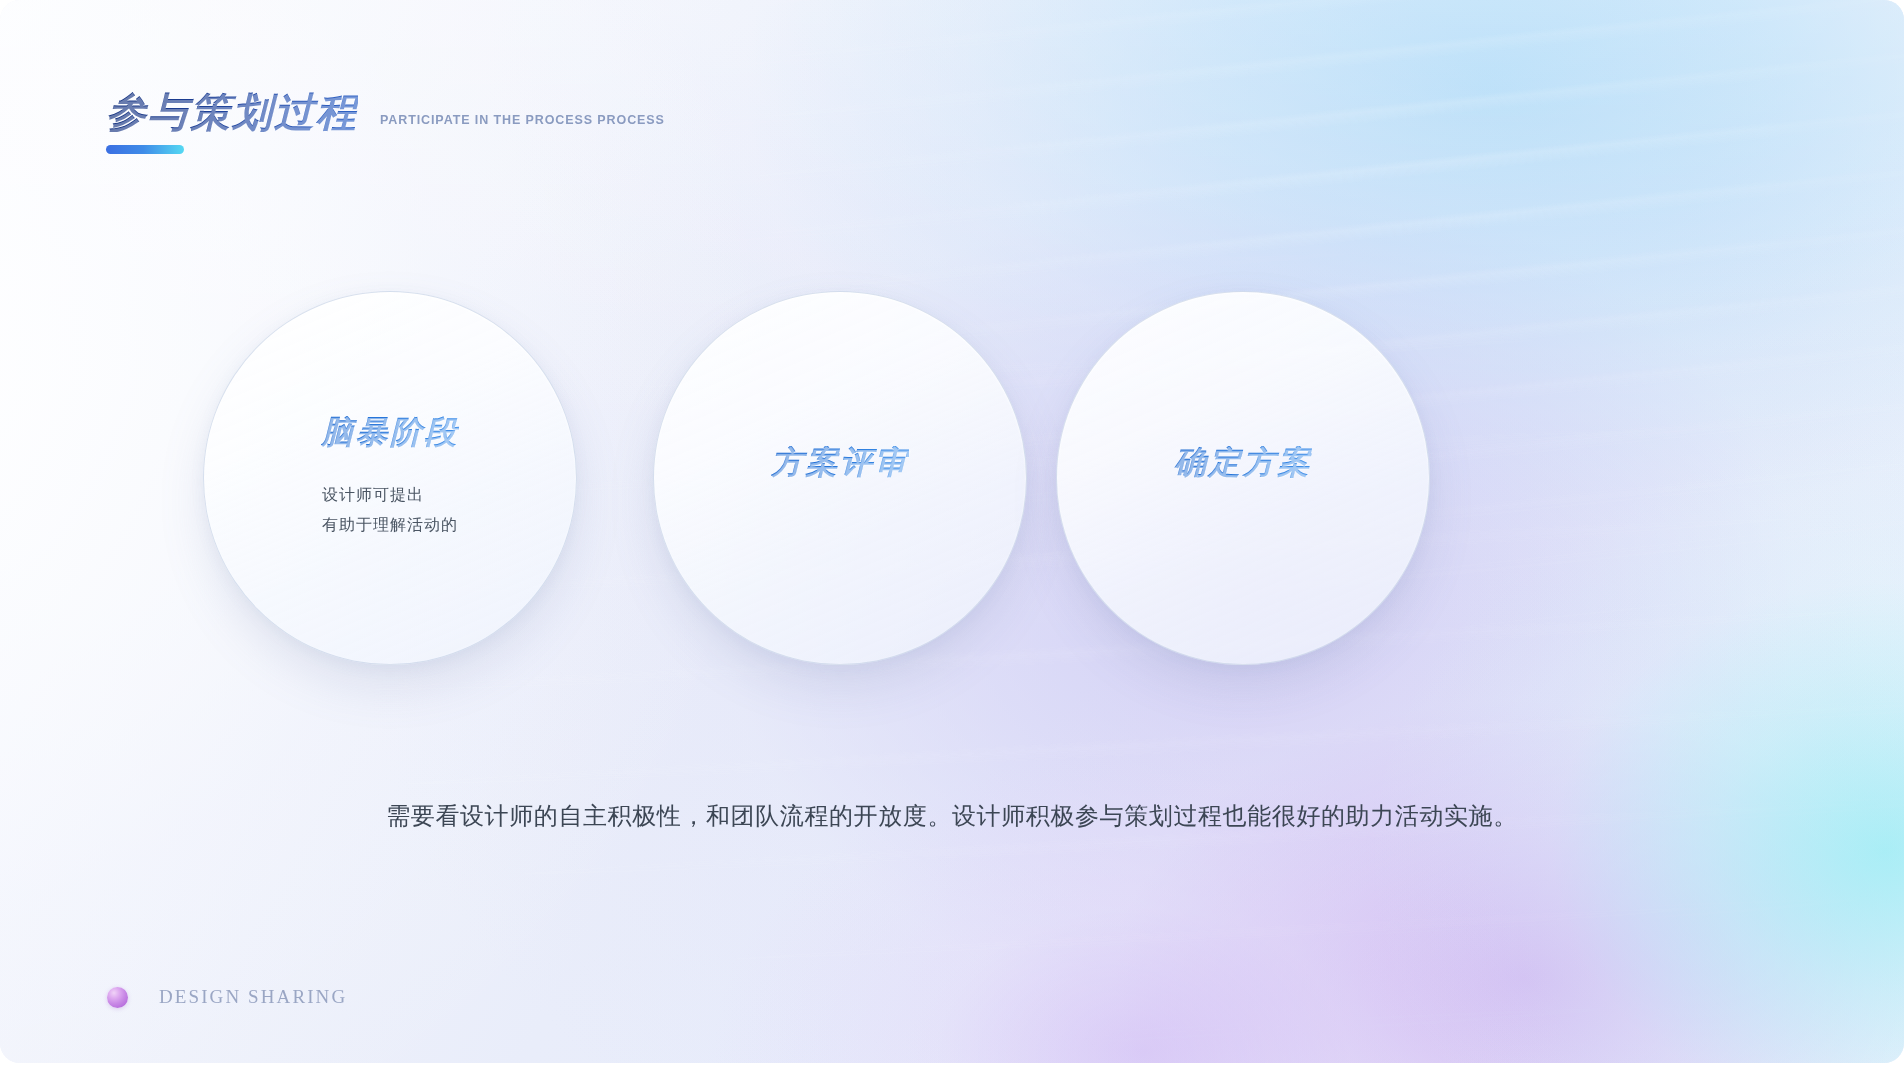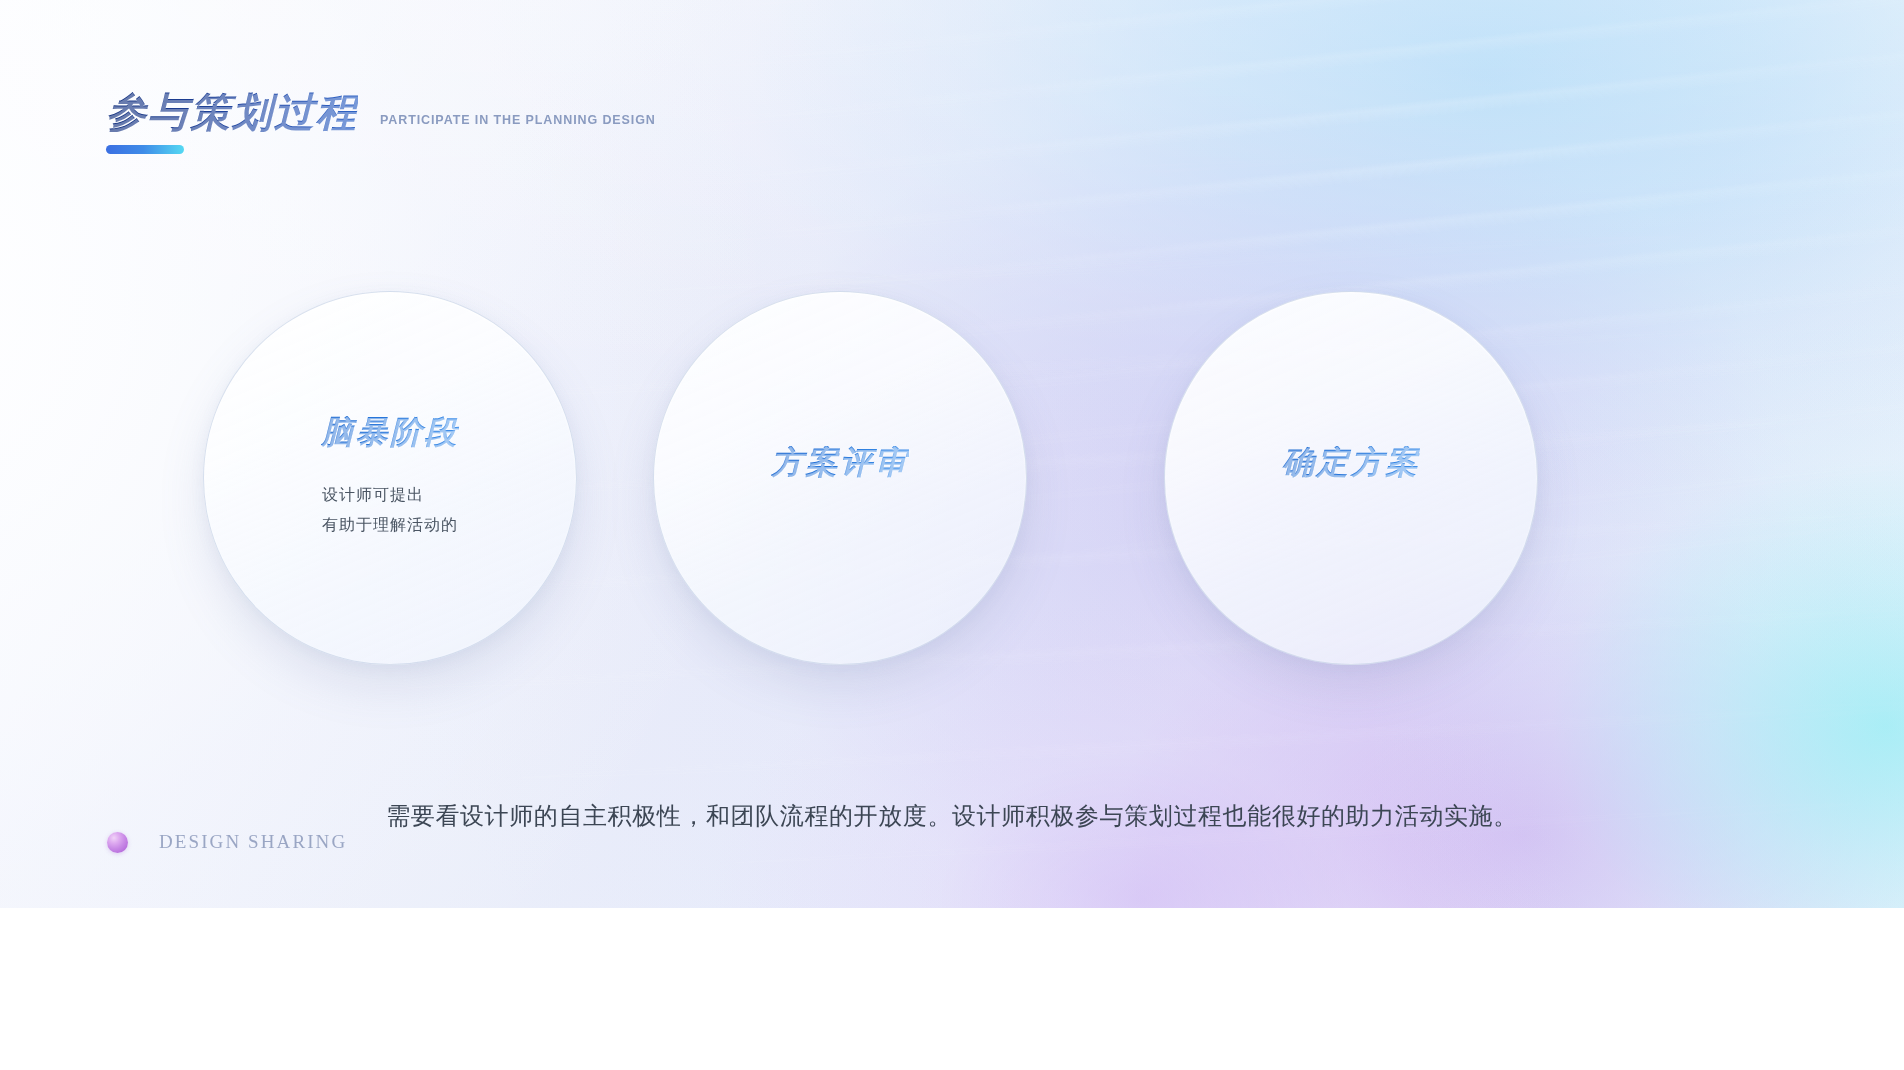--- a/index.html
+++ b/index.html
@@ -6,23 +6,24 @@
   * { margin:0; padding:0; box-sizing:border-box; }
   html, body {
     width:1904px; height:1070px;
     overflow:hidden;
     font-family:"Liberation Sans","DejaVu Sans",sans-serif;
   }
 
   
   #slide {
     position:relative;
-    width:1904px; height:908px;
+    width:1904px; height:1063px;
     background:#f2f4fb;
     overflow:hidden;
+    border-radius:20px;
   }
 
   
   .bg-layer { position:absolute; inset:0; pointer-events:none; }
 
   #bg-base {
     background:
       linear-gradient(118deg,
         #fbfcff 0%,
         #f4f6fd 16%,
@@ -169,21 +170,21 @@
       0 4px 14px rgba(120,136,180,0.08),
       inset 0 1px 2px rgba(255,255,255,0.9);
     display:flex;
     flex-direction:column;
     align-items:center;
     justify-content:center;
     text-align:left;
   }
   #circle-1 { left:203px; top:291px; }
   #circle-2 { left:653px; top:291px; }
-  #circle-3 { left:1164px; top:291px; }
+  #circle-3 { left:1056px; top:291px; }
 
   .circle-title {
     font-size:32px;
     font-weight:700;
     font-style:italic;
     letter-spacing:2.5px;
     line-height:1;
     margin-bottom:32px;
     background:linear-gradient(96deg,#1463cf 0%,#1b6ed8 42%,#2a7fe2 78%,#3a8cea 100%);
     -webkit-background-clip:text;
@@ -248,21 +249,21 @@
   <div class="bg-layer" id="bg-blob-violet2"></div>
   <div class="bg-layer" id="bg-blob-mint"></div>
   <div class="bg-layer" id="bg-light-left"></div>
   <div class="bg-layer" id="bg-streaks"></div>
   <div class="bg-layer" id="bg-streaks2"></div>
   <div class="bg-layer" id="bg-veil"></div>
 
   <div id="header">
     <div id="header-row">
       <div id="page-title">参与策划过程</div>
-      <div id="page-subtitle">PARTICIPATE IN THE PLANNING DESIGN</div>
+      <div id="page-subtitle">PARTICIPATE IN THE PROCESS PROCESS</div>
     </div>
     <div id="title-underline"></div>
   </div>
 
   <div id="circles">
 
     <div class="circle-card" id="circle-1">
       <div class="circle-title">脑暴阶段</div>
       <div class="circle-body">
         <div>设计师可提出</div>

